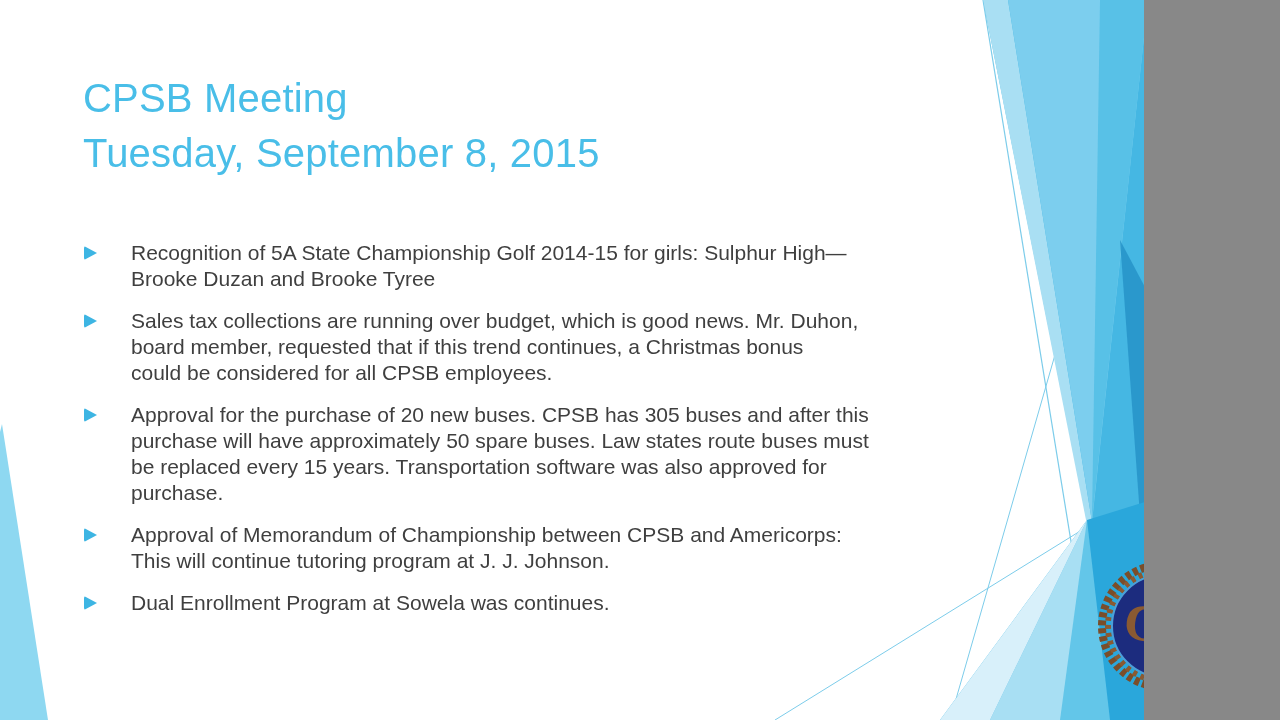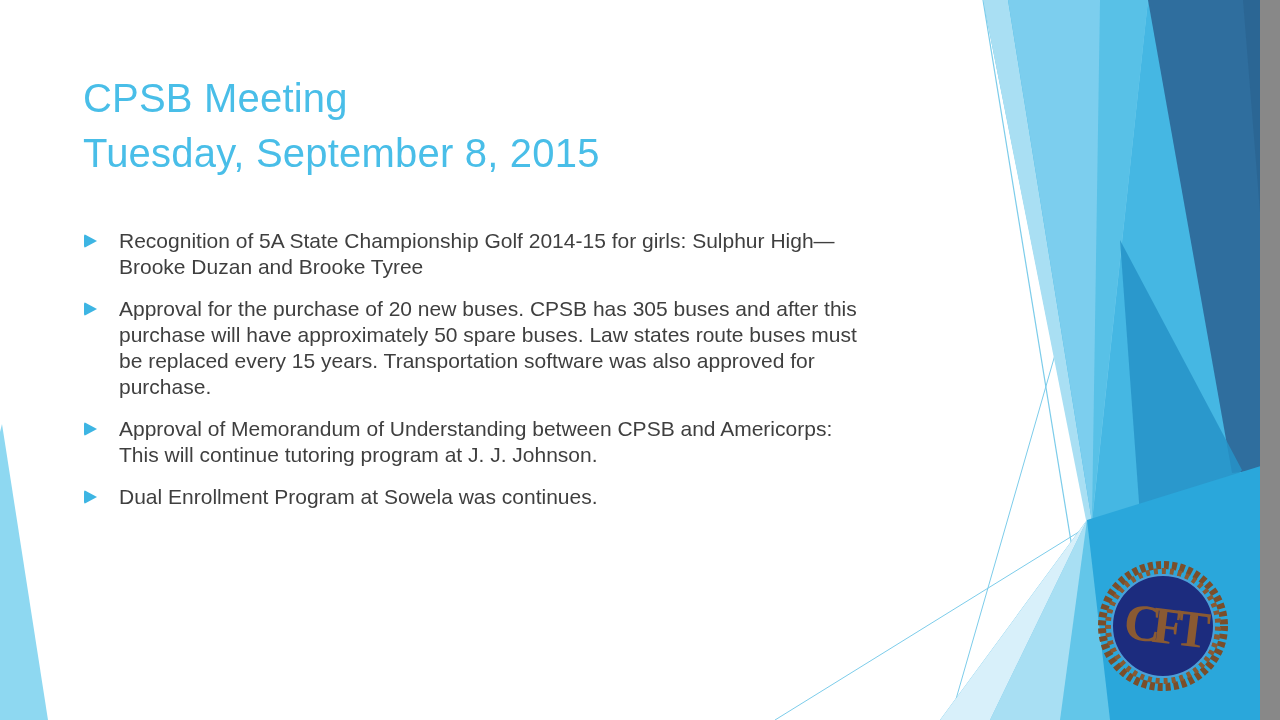--- a/index.html
+++ b/index.html
@@ -1,36 +1,36 @@
 <!DOCTYPE html>
 <html><head>
 <meta charset="utf-8">
 <style>
   html,body{margin:0;padding:0;background:#888;}
   .slide{
-    position:relative;width:1260px;height:720px;background:#ffffff;
+    position:relative;width:1144px;height:720px;background:#ffffff;
     overflow:hidden;font-family:"Liberation Sans", sans-serif;
   }
   .bg{position:absolute;left:0;top:0;width:1280px;height:720px;}
   .title{
     position:absolute;left:83px;top:71px;margin:0;
     font-size:40px;font-weight:400;line-height:55px;
     color:#49BEE8;white-space:pre-line;letter-spacing:0.2px;
   }
   .bullets{position:absolute;left:84px;top:228px;width:890px;}
   .bullet{position:relative;padding-left:35px;margin:0 0 16px 0;}
   .marker{
     position:absolute;left:0;top:6px;width:0;height:0;
     border-left:13px solid #3DB5E3;
     border-top:7px solid transparent;
     border-bottom:7px solid transparent;
     border-radius:2px;
   }
   .btext{
-    margin:0;font-size:21px;line-height:26px;color:#3F3F3F;
+    margin:12px;font-size:21px;line-height:26px;color:#3F3F3F;
     white-space:pre-wrap;
   }
   .logo{position:absolute;left:1094px;top:557px;width:138px;height:138px;}
   .logo-letters{
     font-family:"Liberation Serif", serif;font-weight:bold;
     font-size:52px;letter-spacing:-9px;fill:#8A5A32;
   }
 </style>
 </head>
 <body>
@@ -60,28 +60,34 @@
 Tuesday, September 8, 2015</h1>
 
   <div class="bullets">
     <div class="bullet">
       <span class="marker"></span>
       <p class="btext">Recognition of 5A State Championship Golf 2014-15 for girls: Sulphur High—
 Brooke Duzan and Brooke Tyree</p>
     </div>
     <div class="bullet">
       <span class="marker"></span>
+      <p class="btext">Sales tax collections are running over budget, which is good news. Mr. Duhon,
+board member, requested that if this trend continues, a Christmas bonus
+could be considered for all CPSB employees.</p>
+    </div>
+    <div class="bullet">
+      <span class="marker"></span>
       <p class="btext">Approval for the purchase of 20 new buses. CPSB has 305 buses and after this
 purchase will have approximately 50 spare buses. Law states route buses must
 be replaced every 15 years. Transportation software was also approved for
 purchase.</p>
     </div>
     <div class="bullet">
       <span class="marker"></span>
-      <p class="btext">Approval of Memorandum of Understanding between CPSB and Americorps:
+      <p class="btext">Approval of Memorandum of Championship between CPSB and Americorps:
 This will continue tutoring program at J. J. Johnson.</p>
     </div>
     <div class="bullet">
       <span class="marker"></span>
       <p class="btext">Dual Enrollment Program at Sowela was continues.</p>
     </div>
   </div>
 
   <svg class="logo" viewBox="0 0 138 138">
     <circle cx="69" cy="69" r="61" fill="none" stroke="#7A4E2A" stroke-width="8" stroke-dasharray="5 3"></circle>

